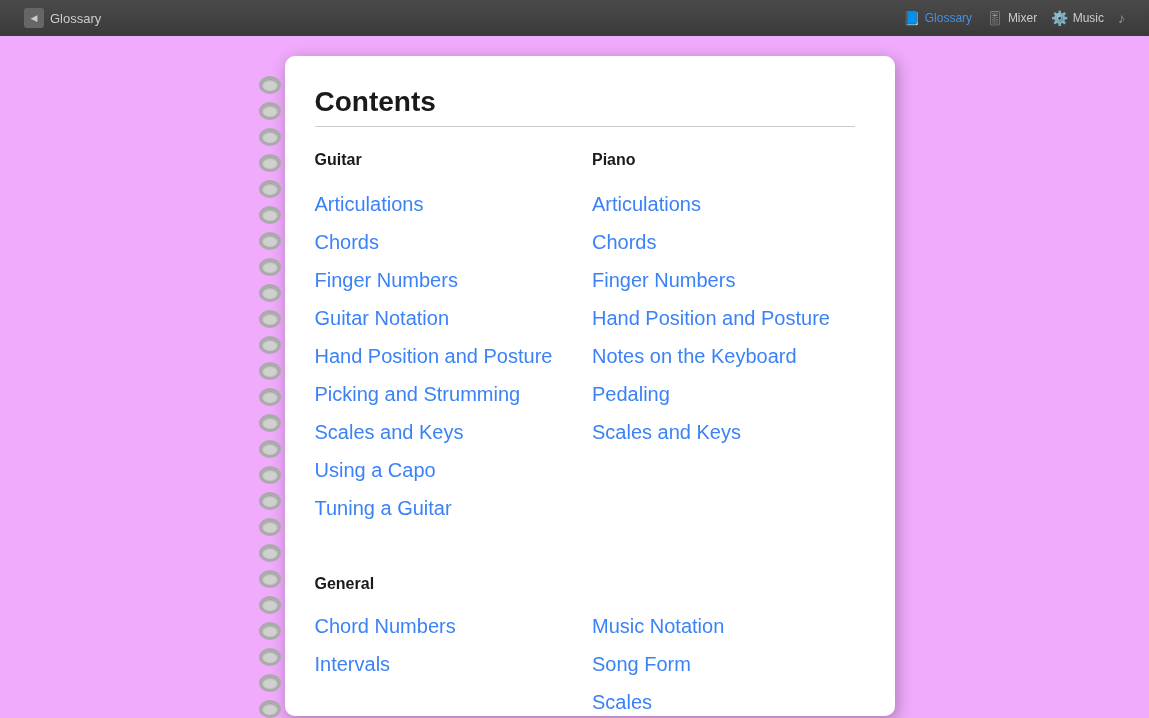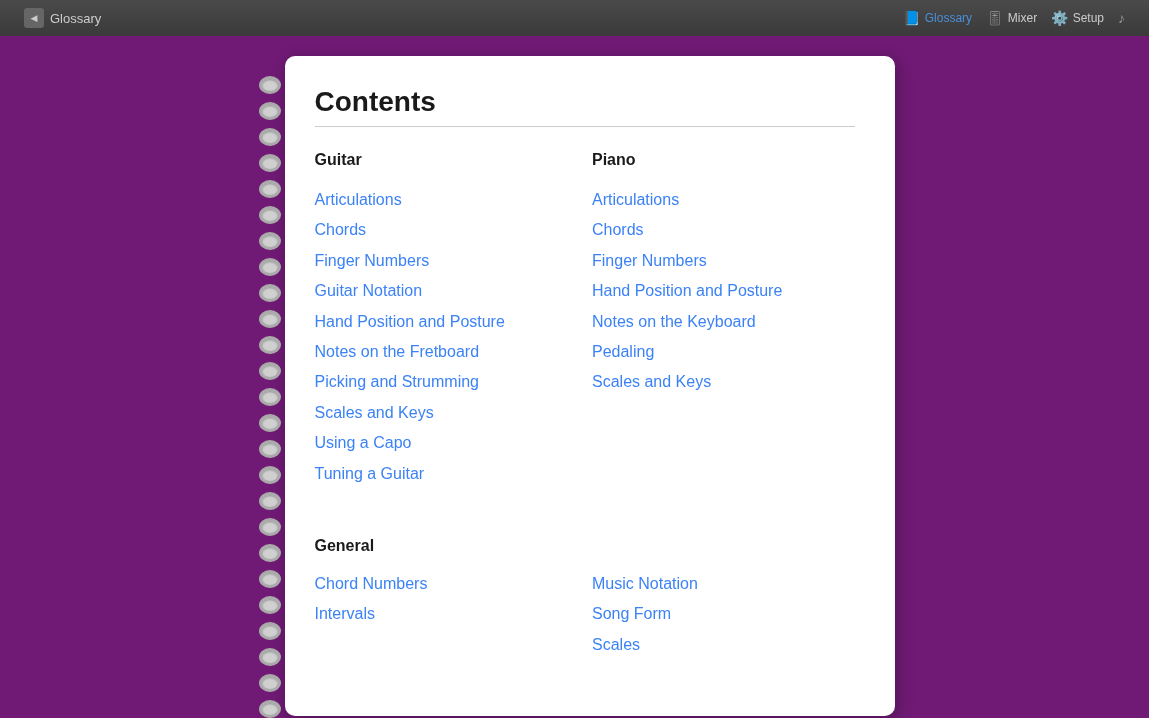--- a/index.html
+++ b/index.html
@@ -82,21 +82,21 @@
     }
 
     .nav-item.active .nav-icon {
       color: #4a90d9;
     }
 
     
     .main-area {
       width: 100%;
       height: calc(100% - 36px);
-      background-color: #701a75;
+      background-color: #f0abfc;
       display: flex;
       align-items: flex-start;
       justify-content: center;
       padding-top: 20px;
       overflow: hidden;
     }
 
     
     .notebook {
       width: 640px;
@@ -173,21 +173,21 @@
     }
 
     .section-links {
       display: flex;
       flex-direction: column;
       gap: 0;
     }
 
     .toc-link {
       color: #3b82f6;
-      font-size: 16px;
+      font-size: 20px;
       text-decoration: none;
       line-height: 1.9;
       cursor: pointer;
     }
 
     .section-block {
       margin-bottom: 32px;
     }
 
     .general-section {
@@ -210,21 +210,21 @@
     <div class="nav-item active">
       <span class="nav-icon">📘</span>
       <span class="nav-label">Glossary</span>
     </div>
     <div class="nav-item">
       <span class="nav-icon">🎚</span>
       <span class="nav-label">Mixer</span>
     </div>
     <div class="nav-item">
       <span class="nav-icon">⚙️</span>
-      <span class="nav-label">Setup</span>
+      <span class="nav-label">Music</span>
     </div>
     <div class="nav-item">
       <span class="nav-icon">♪</span>
     </div>
   </div>
 </div>
 
 <div class="main-area">
   <div class="notebook">
 
@@ -265,21 +265,20 @@
 
         <div class="column">
           <div class="section-block">
             <div class="section-title">Guitar</div>
             <div class="section-links">
               <a class="toc-link">Articulations</a>
               <a class="toc-link">Chords</a>
               <a class="toc-link">Finger Numbers</a>
               <a class="toc-link">Guitar Notation</a>
               <a class="toc-link">Hand Position and Posture</a>
-              <a class="toc-link">Notes on the Fretboard</a>
               <a class="toc-link">Picking and Strumming</a>
               <a class="toc-link">Scales and Keys</a>
               <a class="toc-link">Using a Capo</a>
               <a class="toc-link">Tuning a Guitar</a>
             </div>
           </div>
         </div>
 
         <div class="column">
           <div class="section-block">

